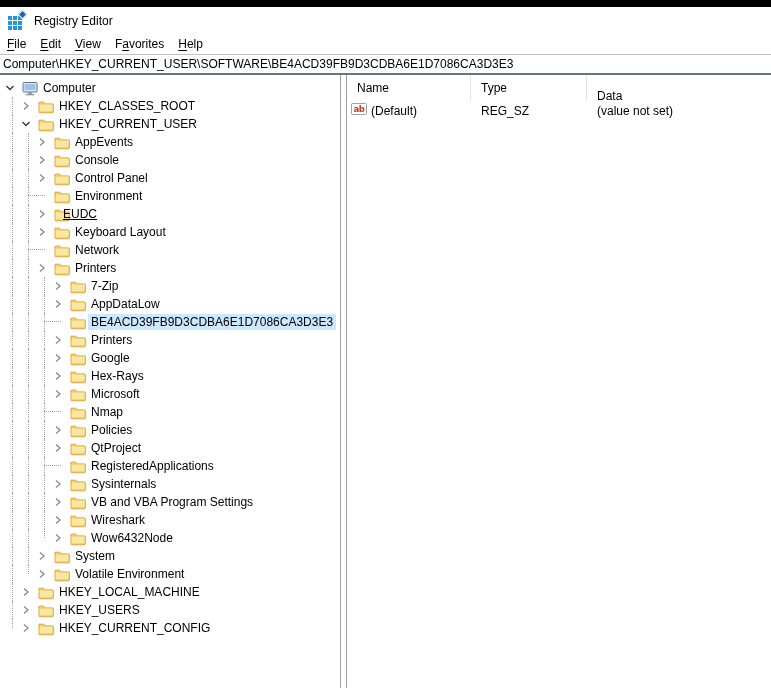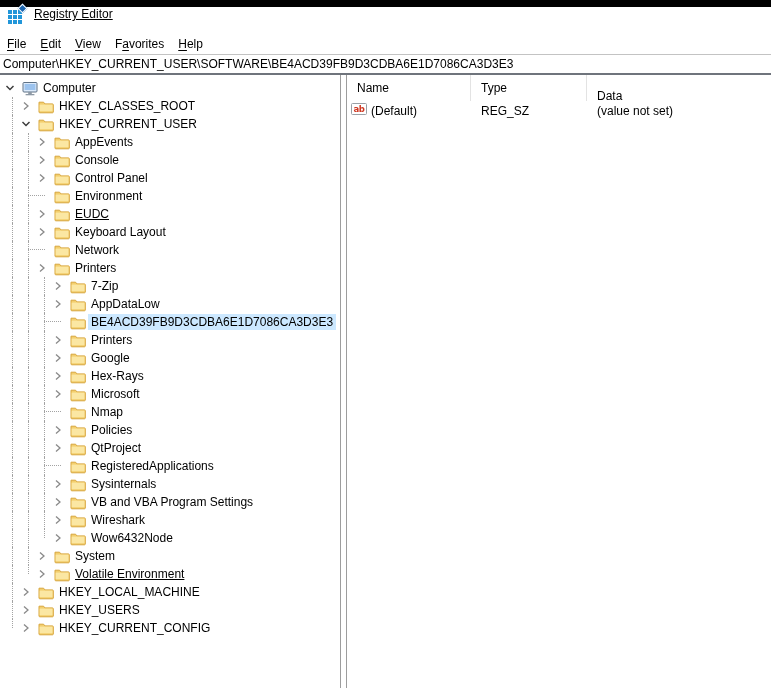--- a/index.html
+++ b/index.html
@@ -6,21 +6,21 @@
   body{
     width:771px;height:688px;overflow:hidden;background:#fff;
     font-family:"Liberation Sans","DejaVu Sans",sans-serif;
     font-size:12px;color:#000;
     -webkit-font-smoothing:antialiased;
   }
   .window{position:relative;width:771px;height:688px;background:#fff;}
 
   .top-strip{height:7px;background:#000;}
 
-  .titlebar{height:28px;display:flex;align-items:flex-start;background:#fff;text-decoration:underline;}
+  .titlebar{height:28px;display:flex;align-items:center;background:#fff;}
   .titlebar .app-icon{width:17px;height:17px;margin:0 9px 0 8px;position:relative;flex:0 0 auto;}
   .title-text{font-size:12px;color:#000;}
 
   .menubar{height:19px;display:flex;align-items:center;background:#fff;padding-left:0;}
   .menu-item{padding:1px 7px 2px 7px;cursor:default;}
   .menu-item .u{text-decoration:underline;text-underline-offset:2px;}
 
   .addressbar{
     height:18px;border-top:1px solid #c3c3c3;border-bottom:2px solid #6f747c;
     background:#fff;display:flex;align-items:center;
@@ -202,21 +202,21 @@
           <div class="guide-v" style="left: 28px; top: 0px; height: 18px;"></div>
           <div class="chevron" style="left: 37px;">
             <svg width="10" height="10" viewBox="0 0 10 10">
               <path d="M3 1.4 L7 5 L3 8.6" fill="none" stroke="#8a8a8a" stroke-width="1.3"></path>
             </svg>
           </div>
           <div class="tree-icon" style="left: 54px;"><svg width="16" height="15" viewBox="0 0 16 15">
               <path d="M1 3.2 h4.6 l1.3 1.7 h7.6 c.5 0 .8.3.8.8 v7.3 c0 .5-.3.8-.8.8 H1.8 c-.5 0-.8-.3-.8-.8 z" fill="#f3cf6e" stroke="#d8a63d" stroke-width="1"></path>
     <path d="M1.6 5.6 h12.9 v6.6 H1.6 z" fill="#fbe7a3"></path>
             </svg></div>
-          <div class="tree-label" style="left: 72px; text-decoration: underline;">EUDC</div>
+          <div class="tree-label" style="left: 60px; text-decoration: underline;">EUDC</div>
         </div>
         <div class="tree-row">
           <div class="guide-v" style="left: 12px; top: 0px; height: 18px;"></div>
           <div class="guide-v" style="left: 28px; top: 0px; height: 18px;"></div>
           <div class="chevron" style="left: 37px;">
             <svg width="10" height="10" viewBox="0 0 10 10">
               <path d="M3 1.4 L7 5 L3 8.6" fill="none" stroke="#8a8a8a" stroke-width="1.3"></path>
             </svg>
           </div>
           <div class="tree-icon" style="left: 54px;"><svg width="16" height="15" viewBox="0 0 16 15">
@@ -481,21 +481,21 @@
           <div class="guide-v" style="left: 28px; top: 0px; height: 9px;"></div>
           <div class="chevron" style="left: 37px;">
             <svg width="10" height="10" viewBox="0 0 10 10">
               <path d="M3 1.4 L7 5 L3 8.6" fill="none" stroke="#8a8a8a" stroke-width="1.3"></path>
             </svg>
           </div>
           <div class="tree-icon" style="left: 54px;"><svg width="16" height="15" viewBox="0 0 16 15">
               <path d="M1 3.2 h4.6 l1.3 1.7 h7.6 c.5 0 .8.3.8.8 v7.3 c0 .5-.3.8-.8.8 H1.8 c-.5 0-.8-.3-.8-.8 z" fill="#f3cf6e" stroke="#d8a63d" stroke-width="1"></path>
     <path d="M1.6 5.6 h12.9 v6.6 H1.6 z" fill="#fbe7a3"></path>
             </svg></div>
-          <div class="tree-label" style="left: 72px; text-decoration: underline;">Volatile Environment</div>
+          <div class="tree-label" style="left: 72px;">Volatile Environment</div>
         </div>
         <div class="tree-row">
           <div class="guide-v" style="left: 12px; top: 0px; height: 18px;"></div>
           <div class="chevron" style="left: 21px;">
             <svg width="10" height="10" viewBox="0 0 10 10">
               <path d="M3 1.4 L7 5 L3 8.6" fill="none" stroke="#8a8a8a" stroke-width="1.3"></path>
             </svg>
           </div>
           <div class="tree-icon" style="left: 38px;"><svg width="16" height="15" viewBox="0 0 16 15">
               <path d="M1 3.2 h4.6 l1.3 1.7 h7.6 c.5 0 .8.3.8.8 v7.3 c0 .5-.3.8-.8.8 H1.8 c-.5 0-.8-.3-.8-.8 z" fill="#f3cf6e" stroke="#d8a63d" stroke-width="1"></path>

